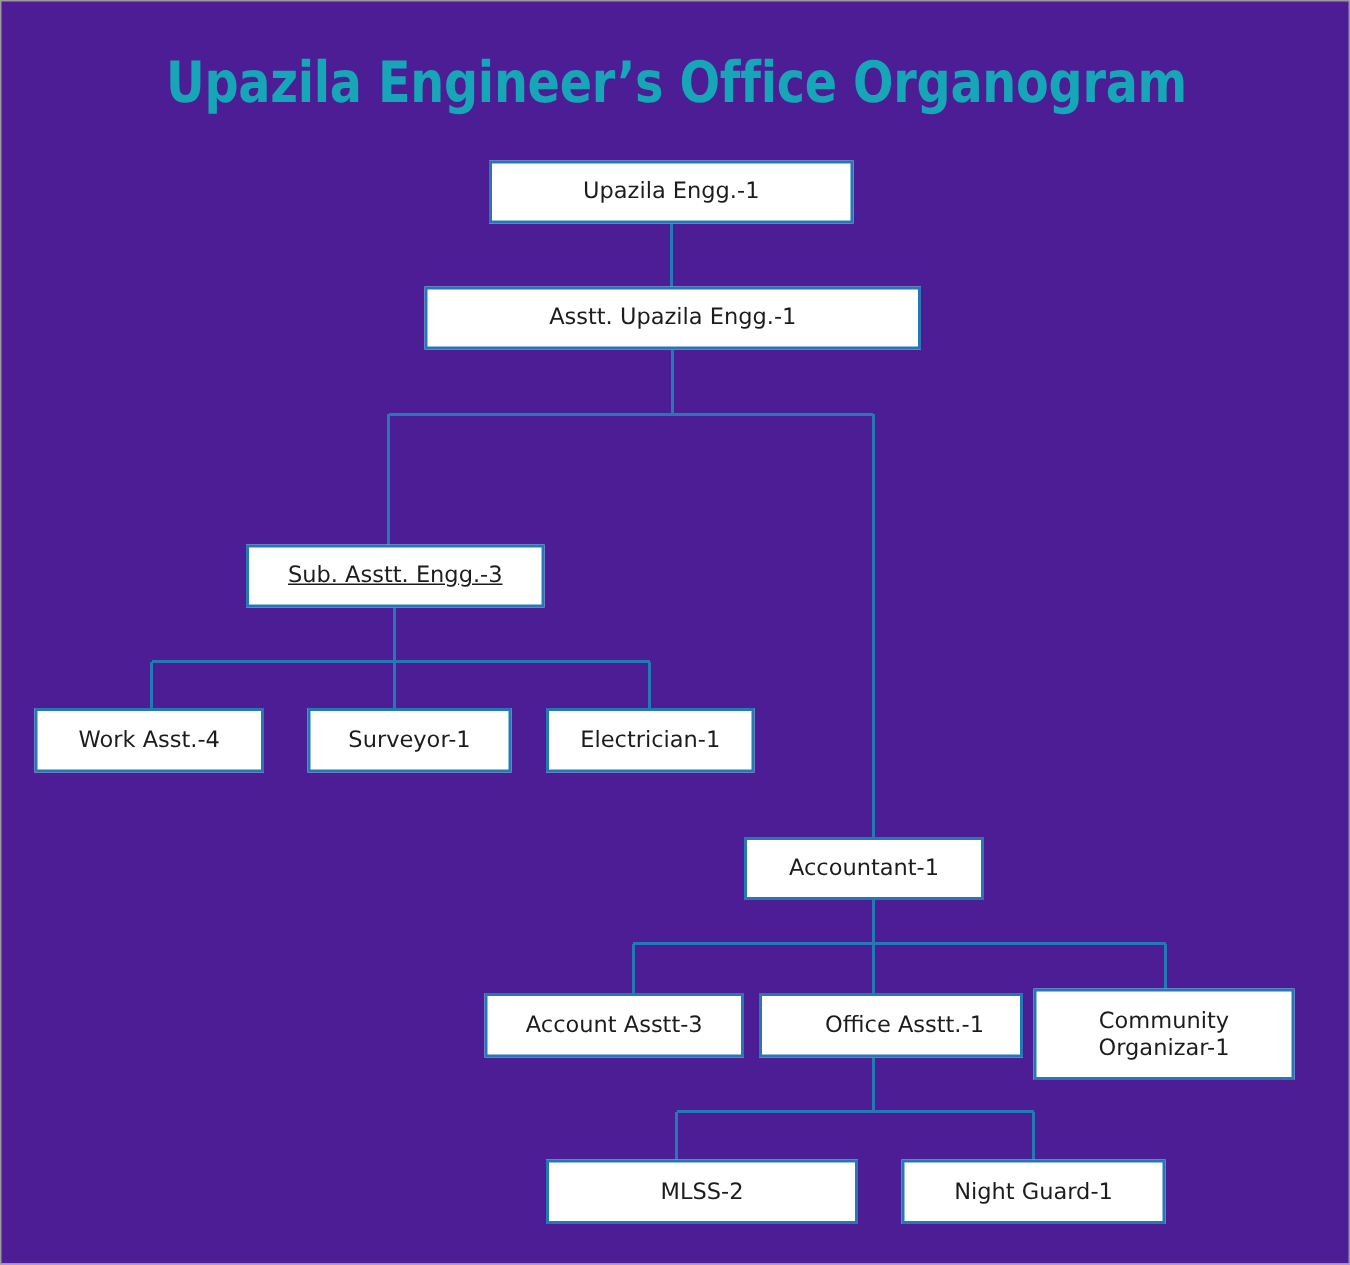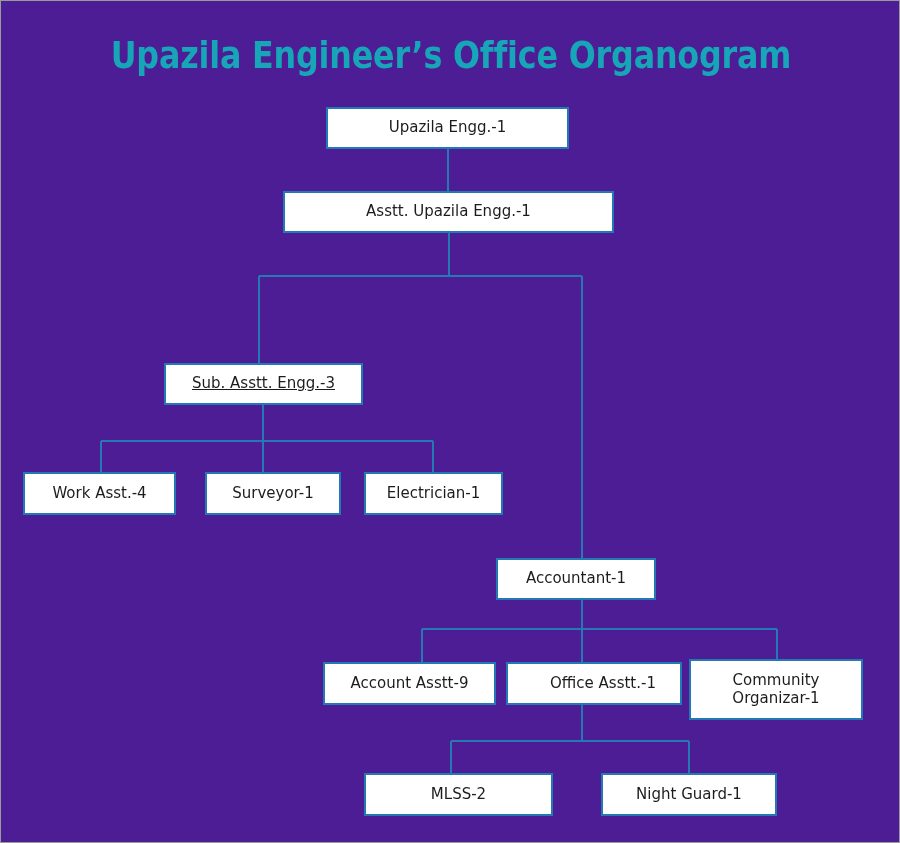--- a/index.html
+++ b/index.html
@@ -106,30 +106,30 @@
       <div class="node" style="left: 22px; top: 471px; width: 153px; height: 43px;">
         <span class="node-label">Work Asst.-4</span>
       </div>
       <div class="node" style="left: 204px; top: 471px; width: 136px; height: 43px;">
         <span class="node-label">Surveyor-1</span>
       </div>
       <div class="node" style="left: 363px; top: 471px; width: 139px; height: 43px; text-align: center;">
         <span class="node-label">Electrician-1</span>
       </div>
       <div class="node" style="left: 322px; top: 661px; width: 173px; height: 43px;">
-        <span class="node-label">Account Asstt-9</span>
+        <span class="node-label">Account Asstt-3</span>
       </div>
       <div class="node" style="left: 505px; top: 661px; width: 176px; height: 43px; padding-left: 24px;">
         <span class="node-label">Office Asstt.-1</span>
       </div>
       <div class="node" style="left: 688px; top: 658px; width: 174px; height: 61px;">
         <span class="node-label">Community
 Organizar-1</span>
       </div>
-      <div class="node" style="left: 363px; top: 772px; width: 189px; height: 43px;">
+      <div class="node" style="left: 363px; top: 772px; width: 208px; height: 43px;">
         <span class="node-label">MLSS-2</span>
       </div>
       <div class="node" style="left: 600px; top: 772px; width: 176px; height: 43px;">
         <span class="node-label">Night Guard-1</span>
       </div>
     </div>
 
 </div>
 
 </body></html>

